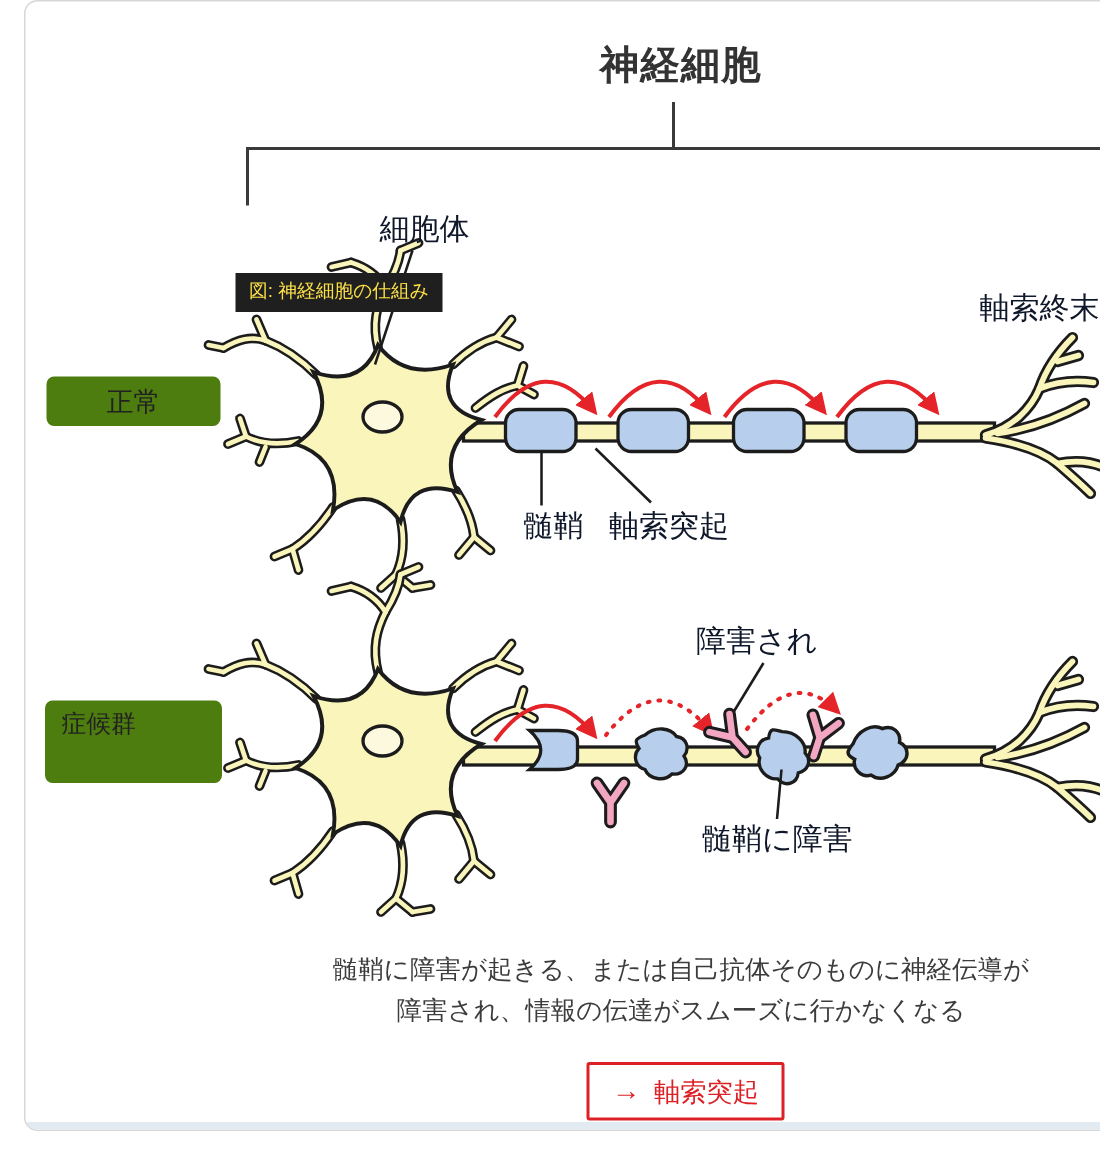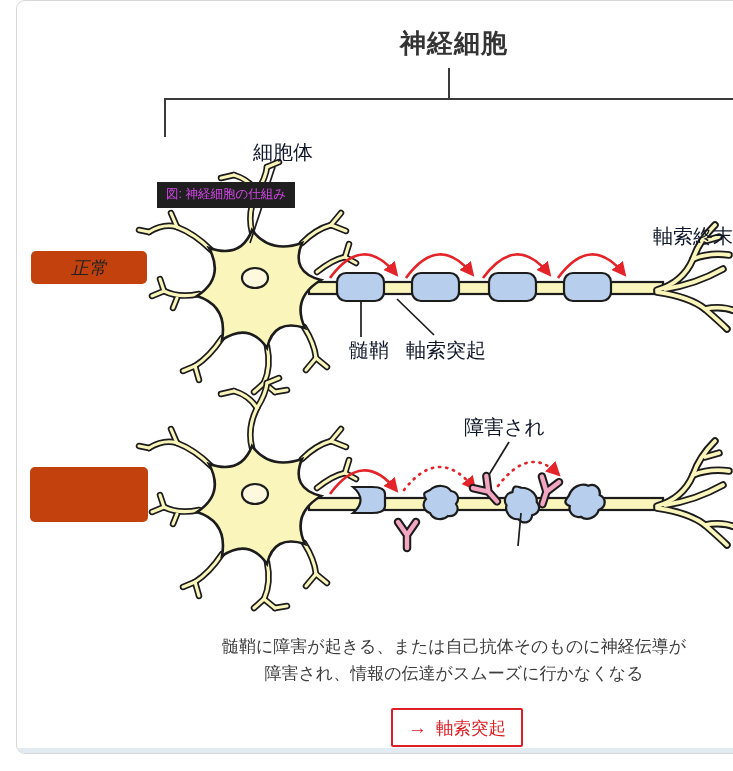--- a/index.html
+++ b/index.html
@@ -8,25 +8,25 @@
     position:absolute; left:16px; top:0; width:733px; height:754px;
     background:#fff; border:1px solid #d7d7d7; border-radius:9px; overflow:hidden;padding-left:44px;
   }
   .art { position:absolute; left:0; top:0; width:733px; height:771px; }
   .abs { position:absolute; color:#333; }
   .page-title {
     left:437px; top:25px; transform:translateX(-50%);
     font-size:26px; font-weight:700; letter-spacing:1px; color:#333; white-space:nowrap;
   }
   .badge {
-    left:140px; top:181px; background:#1f1f1f; color:#d946ef;
+    left:140px; top:181px; background:#1f1f1f; color:#fde047;
     font-size:12.5px; padding:4px 9px 5px; white-space:nowrap;
   }
   .chip {
-    background:#c2410c; border-radius:5px; color:#222;font-style:italic;
+    background:#4d7c0f; border-radius:5px; color:#222;
   }
   .chip.normal {
     left:14px; top:250px; width:116px; height:33px;
     font-size:18px; display:flex; align-items:center; justify-content:center;
   }
   .chip.gbs {
     left:13px; top:466px; width:118px; height:55px;
     font-size:16.5px; line-height:1.32; padding:6px 0 0 11px;
   }
   .anno { font-size:20px; white-space:nowrap; color:#0f172a; }
@@ -200,27 +200,29 @@
 
   <div class="abs page-title">神経細胞</div>
 
   <div class="abs badge">図: 神経細胞の仕組み</div>
 
   <div class="abs chip normal">
     <span>正常</span>
   </div>
 
   <div class="abs chip gbs">
+    <div>症候群</div>
   </div>
 
   <div class="abs anno" style="left:236px; top:138px;">細胞体</div>
-  <div class="abs anno" style="left:636px; top:191px;margin-top:31px;">軸索終末</div>
+  <div class="abs anno" style="left:636px; top:191px;">軸索終末</div>
   <div class="abs anno" style="left:332px; top:336px;font-family:Liberation Serif, serif;">髄鞘</div>
   <div class="abs anno" style="left:389px; top:336px;text-align:right;">軸索突起</div>
   <div class="abs anno" style="left:447px; top:413px;">障害され</div>
+  <div class="abs anno" style="left:451px; top:545px;">髄鞘に障害</div>
 
   <div class="abs desc">
     <div>髄鞘に障害が起きる、または自己抗体そのものに神経伝導が</div>
     <div>障害され、情報の伝達がスムーズに行かなくなる</div>
   </div>
 
   <button class="abs link-btn">
     <span class="arr">→</span>
     <span>軸索突起</span>
   </button>

